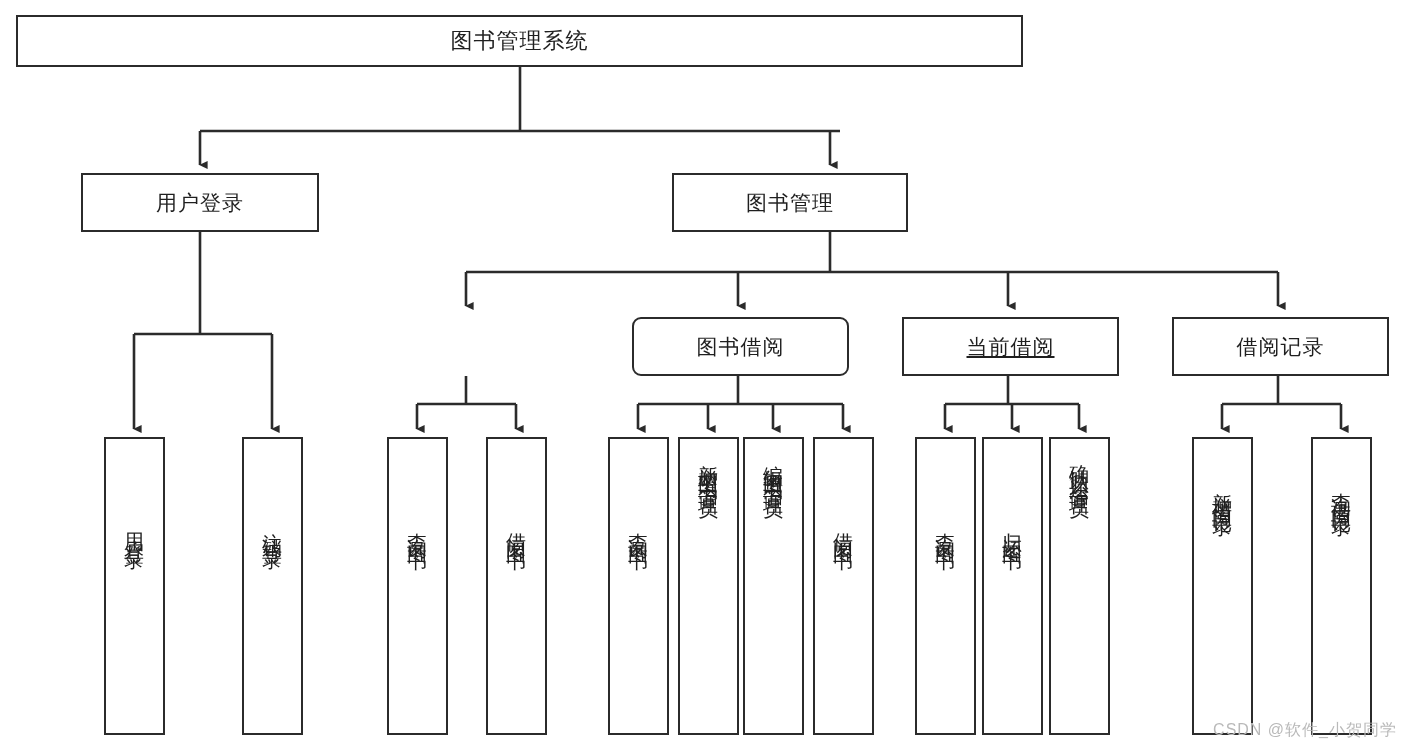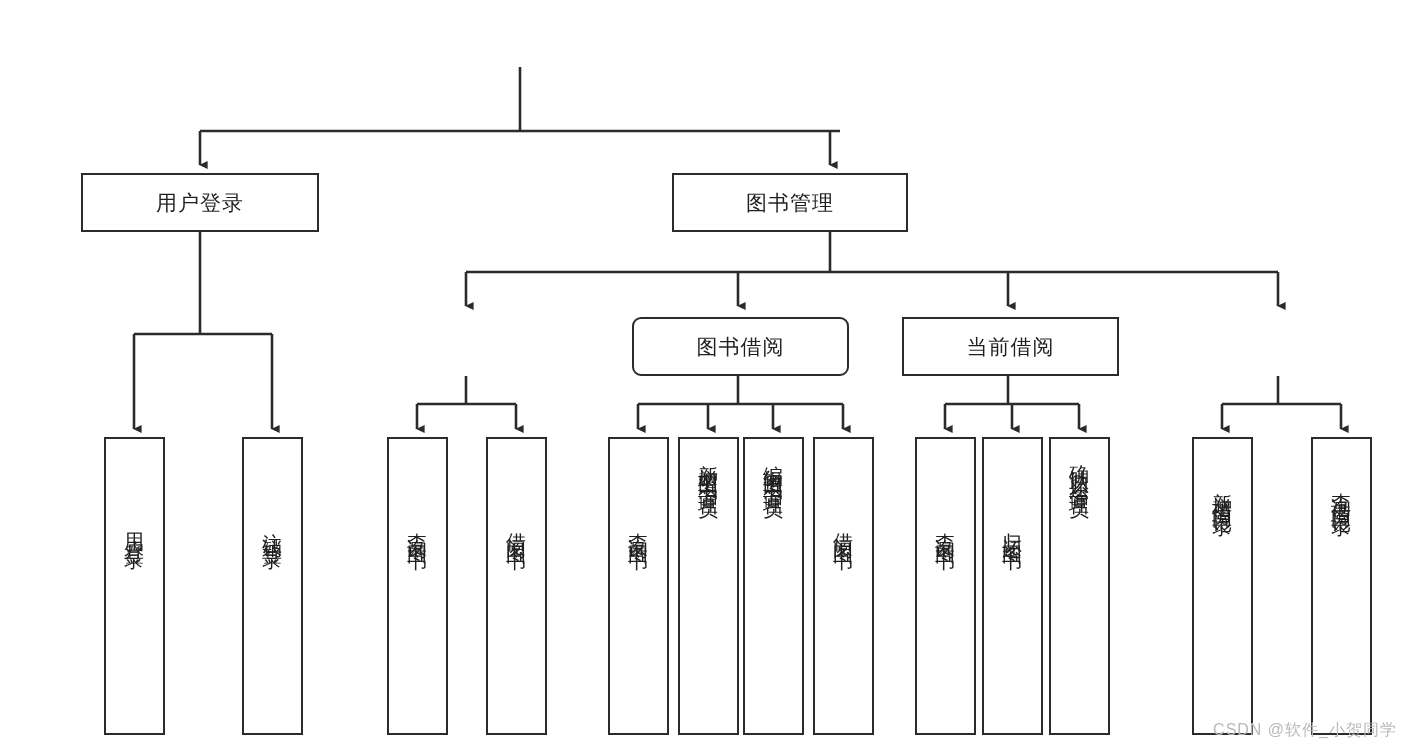--- a/index.html
+++ b/index.html
@@ -108,33 +108,39 @@
       <path d="M1012,404 L1012,429" marker-end="url(#arrow)"></path>
       <path d="M1079,404 L1079,429" marker-end="url(#arrow)"></path>
 
       <path d="M1278,376 L1278,404"></path>
       <path d="M1222,404 L1341,404"></path>
       <path d="M1222,404 L1222,429" marker-end="url(#arrow)"></path>
       <path d="M1341,404 L1341,429" marker-end="url(#arrow)"></path>
     </g>
   </svg>
 
+  <div class="node root" style="left:16px;top:15px;width:1007px;height:52px;">
+    <span>图书管理系统</span>
+  </div>
 
   <div class="node" style="left:81px;top:173px;width:238px;height:59px;">
     <span>用户登录</span>
   </div>
   <div class="node" style="left:672px;top:173px;width:236px;height:59px;">
     <span>图书管理</span>
   </div>
 
   <div class="node" style="left:632px;top:317px;width:217px;height:59px;border-radius:9px;">
     <span>图书借阅</span>
   </div>
-  <div class="node" style="left:902px;top:317px;width:217px;height:59px;">
+  <div class="node" style="left:902px;top:317px;width:217px;height:59px;text-decoration:underline;">
     <span>当前借阅</span>
+  </div>
+  <div class="node" style="left:1172px;top:317px;width:217px;height:59px;">
+    <span>借阅记录</span>
   </div>
 
   <div class="node leaf leaf-short" style="left:104px;top:437px;width:61px;height:298px;padding-top:78px;">
     <span class="vtext">用户登录</span>
   </div>
   <div class="node leaf leaf-short" style="left:242px;top:437px;width:61px;height:298px;padding-top:78px;">
     <span class="vtext">注销登录</span>
   </div>
 
   <div class="node leaf leaf-short" style="left:387px;top:437px;width:61px;height:298px;padding-top:78px;">

